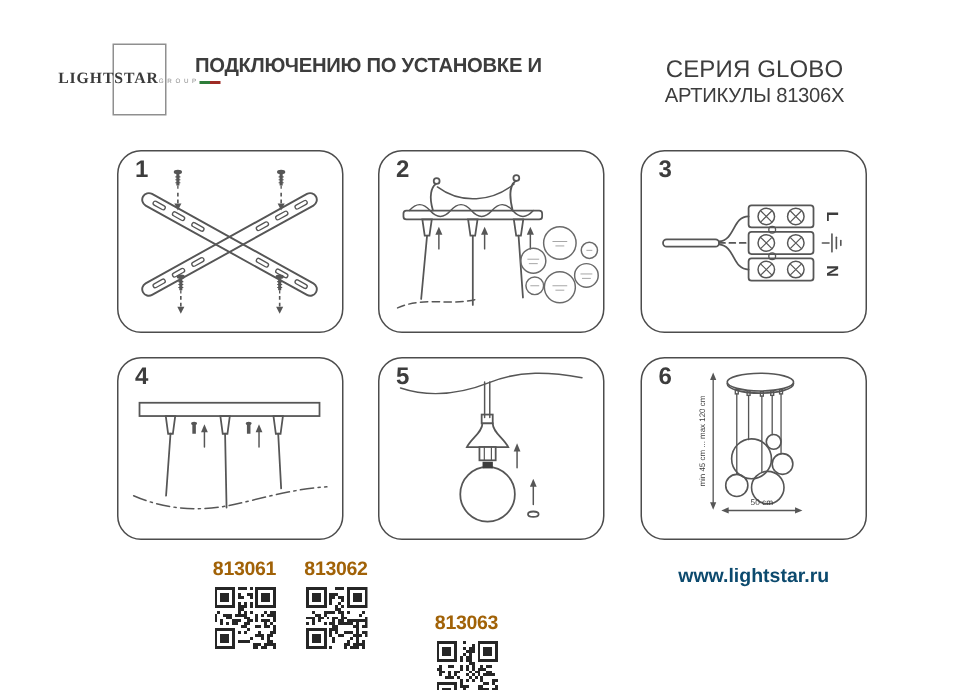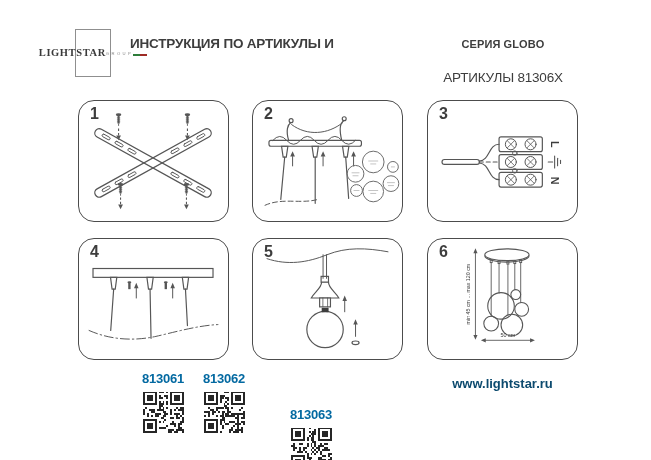--- a/index.html
+++ b/index.html
@@ -12,33 +12,33 @@
   .logo .w{font-family:"Liberation Serif",serif;font-weight:700;font-size:10.5px;line-height:9.5px;
            letter-spacing:0.6px;color:#3a3a3a;}
   .logo .g{font-size:4.2px;letter-spacing:2.4px;color:#8a8a8a;margin-top:1.5px;}
   .flag{width:24px;height:2px;display:flex;align-items:center;margin-top:3px;}
   .flag .f1{width:7px;height:2px;background:#2e7d3a;}
   .flag .f2{flex:1;height:1px;background:#bbbbbb;}
   .flag .f3{width:7px;height:2px;background:#9e2b25;}
   .title{position:absolute;left:130px;top:35px;font-size:13.5px;font-weight:700;line-height:17px;
          letter-spacing:-0.2px;color:#3d3d3d;}
   .hdr-right{position:absolute;left:428px;top:38px;width:150px;text-align:center;color:#3d3d3d;}
-  .hdr-right .series{font-size:11px;font-weight:700;margin-bottom:20px;letter-spacing:0.1px;}
+  .hdr-right .series{font-size:16px;font-weight:400;margin-bottom:0;letter-spacing:0.1px;}
   .hdr-right .articles{font-size:13.5px;font-weight:400;letter-spacing:-0.2px;}
   
   .panel{position:absolute;width:151px;height:122px;border:1.5px solid #4c4c4c;border-radius:16px;
          background:#fff;box-sizing:border-box;}
   .panel .num{position:absolute;left:11px;top:4px;font-size:16px;font-weight:600;color:#3d3d3d;z-index:2;}
   .panel svg{position:absolute;left:0;top:0;width:100%;height:100%;}
   #p1{left:78px;top:100px;} #p2{left:252px;top:100px;} #p3{left:427px;top:100px;}
   #p4{left:78px;top:238px;} #p5{left:252px;top:238px;} #p6{left:427px;top:238px;}
   
   .art-col{position:absolute;top:371px;width:64px;text-align:center;}
   #art0{left:131px;} #art1{left:192px;} #art2{left:279px;margin-top:36px;}
-  .art-col .anum{font-size:13px;font-weight:700;color:#0369a1;letter-spacing:-0.2px;}
+  .art-col .anum{font-size:13px;font-weight:700;color:#a16207;letter-spacing:-0.2px;}
   .art-col svg.qr{display:block;margin:5px auto 0;width:41px;height:42px;}
   .website{position:absolute;left:427px;top:376px;width:151px;text-align:center;
            font-size:13px;font-weight:700;color:#0c4a6e;}
 </style>
 </head>
 <body>
 
 <div class="page">
 
   <div class="logo">
@@ -46,21 +46,21 @@
     <div class="w">STAR</div>
     <div class="g">GROUP</div>
     <div class="flag">
       <span class="f1"></span>
         <span class="f2"></span>
         <span class="f3"></span>
     </div>
   </div>
 
   <div class="title">
-    <div>ИНСТРУКЦИЯ ПО АРТИКУЛЫ И</div>
+    <div>ПОДКЛЮЧЕНИЮ ПО УСТАНОВКЕ И</div>
   </div>
 
   <div class="hdr-right">
     <div class="series">СЕРИЯ GLOBO</div>
     <div class="articles">АРТИКУЛЫ 81306X</div>
   </div>
 
   <div class="panel" id="p1">
     <div class="num">1</div>
     <svg viewBox="0 0 151 122">

